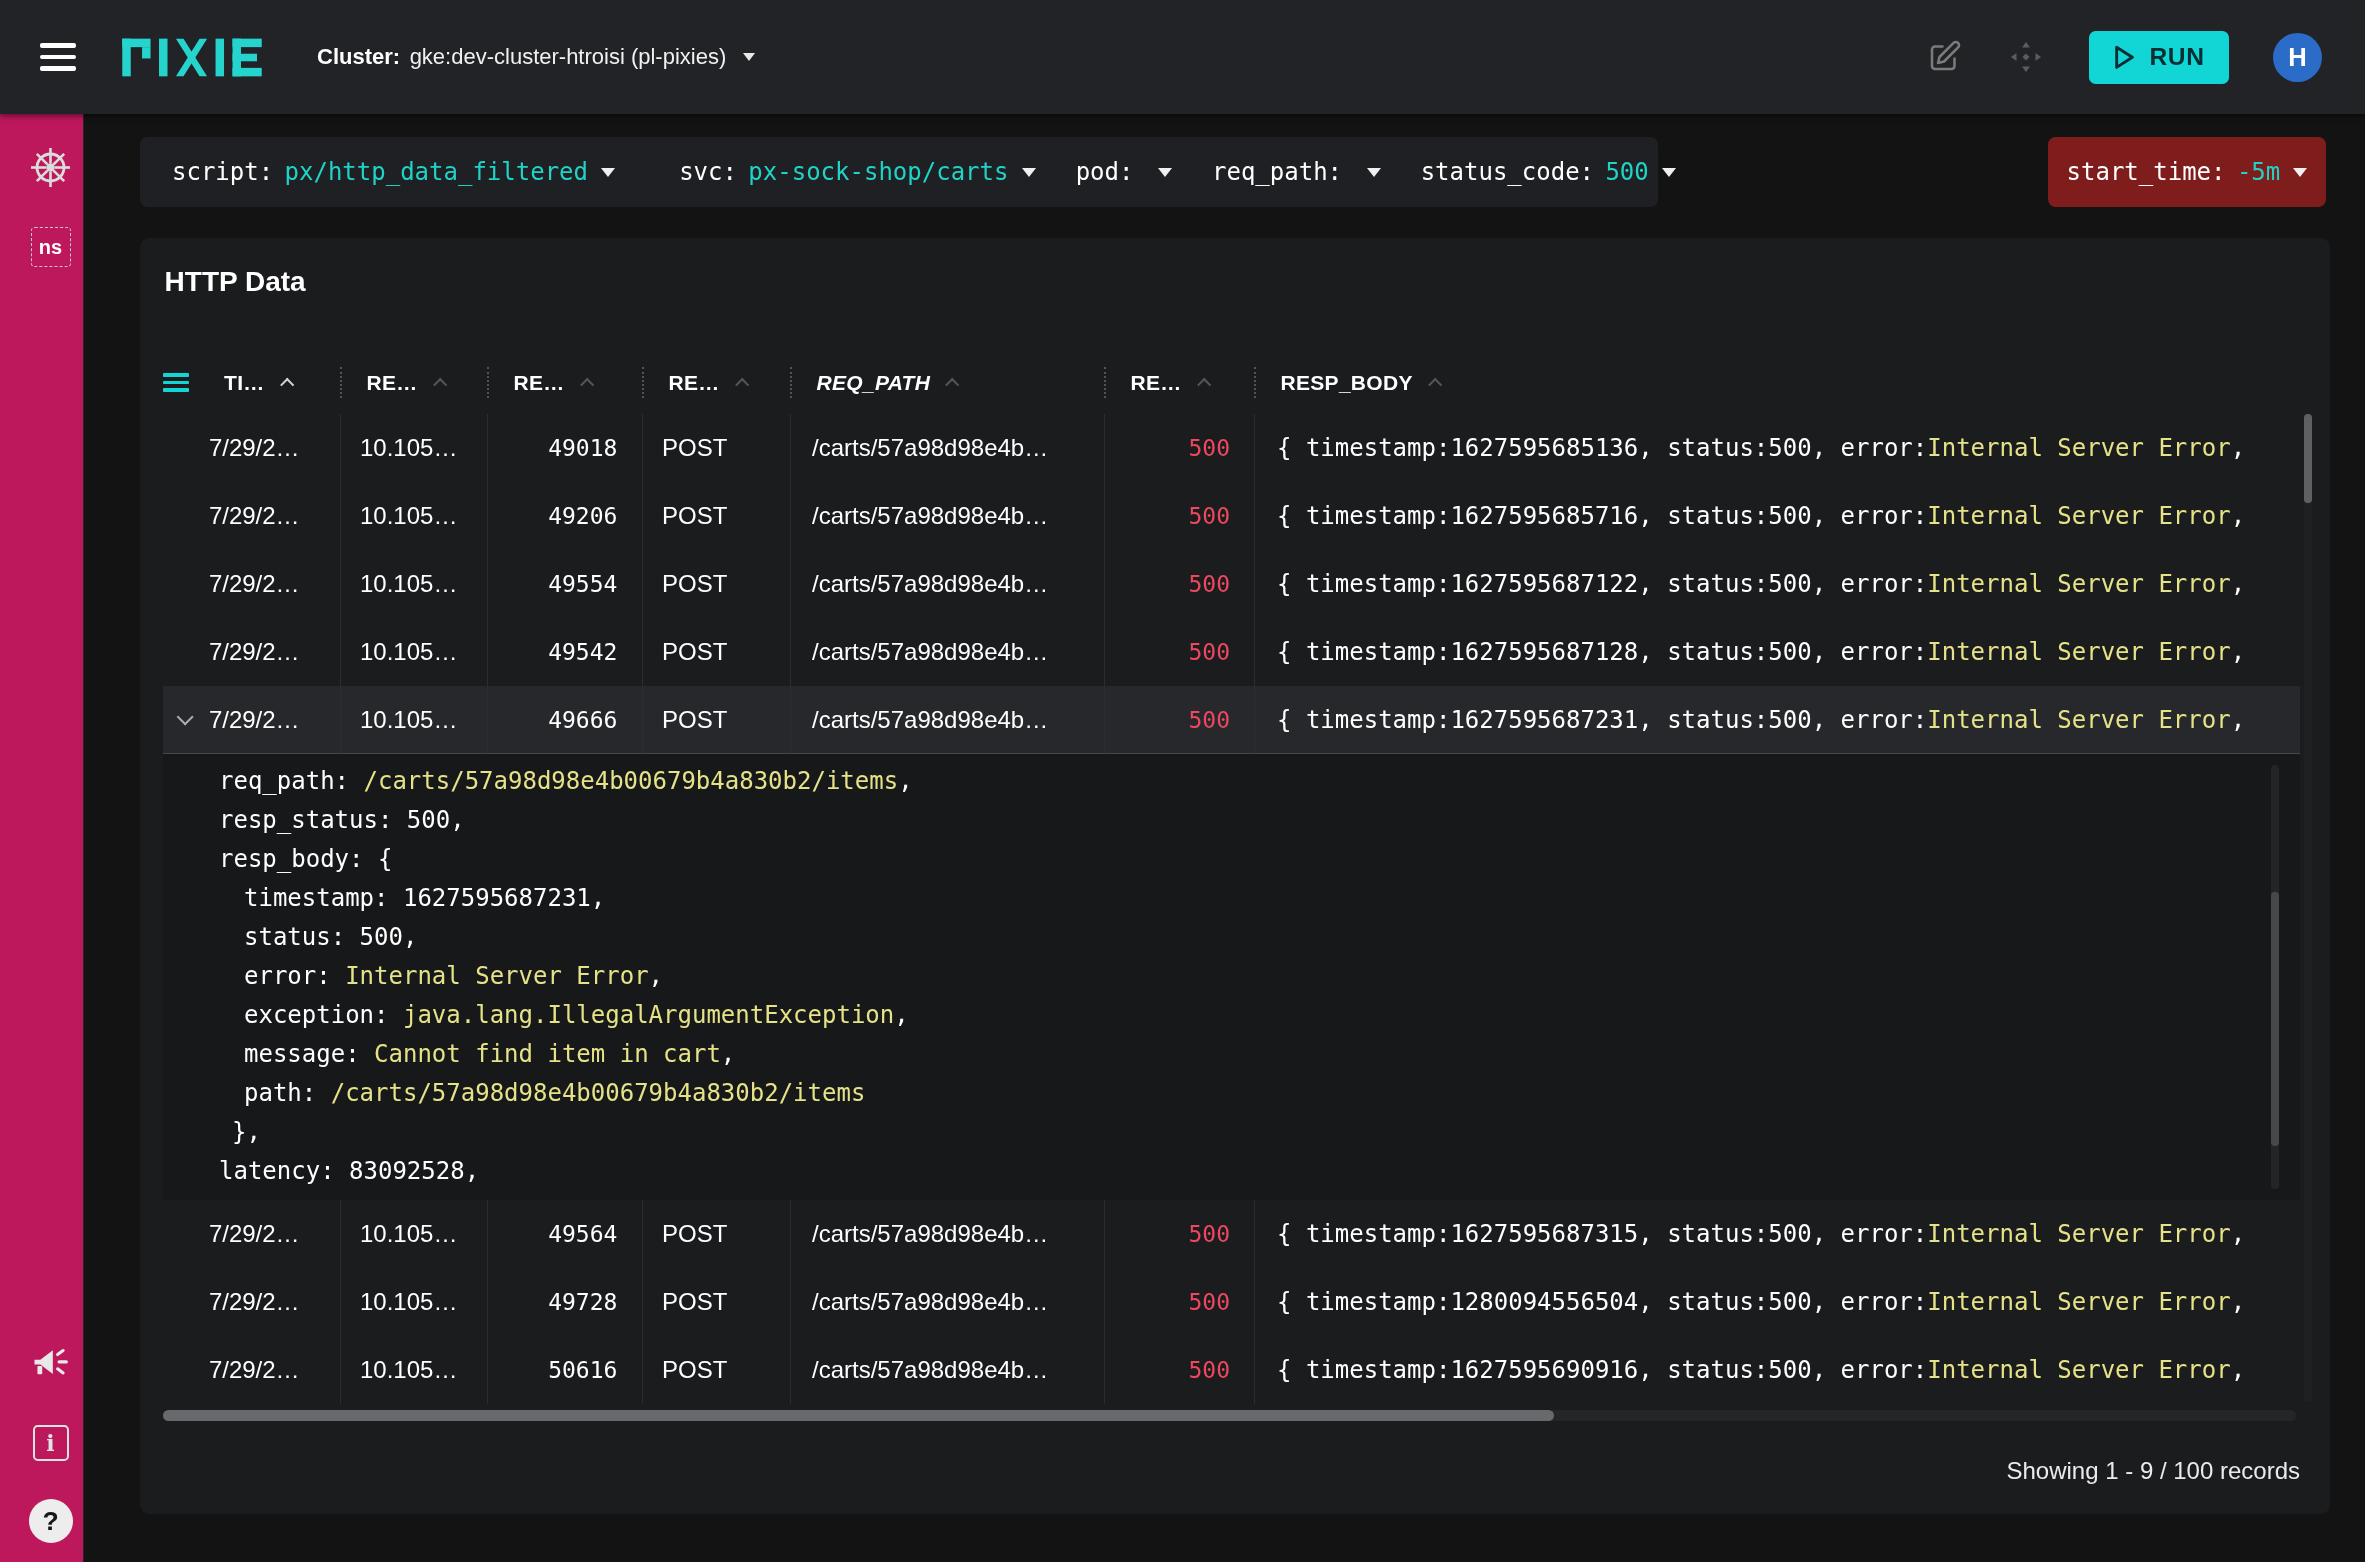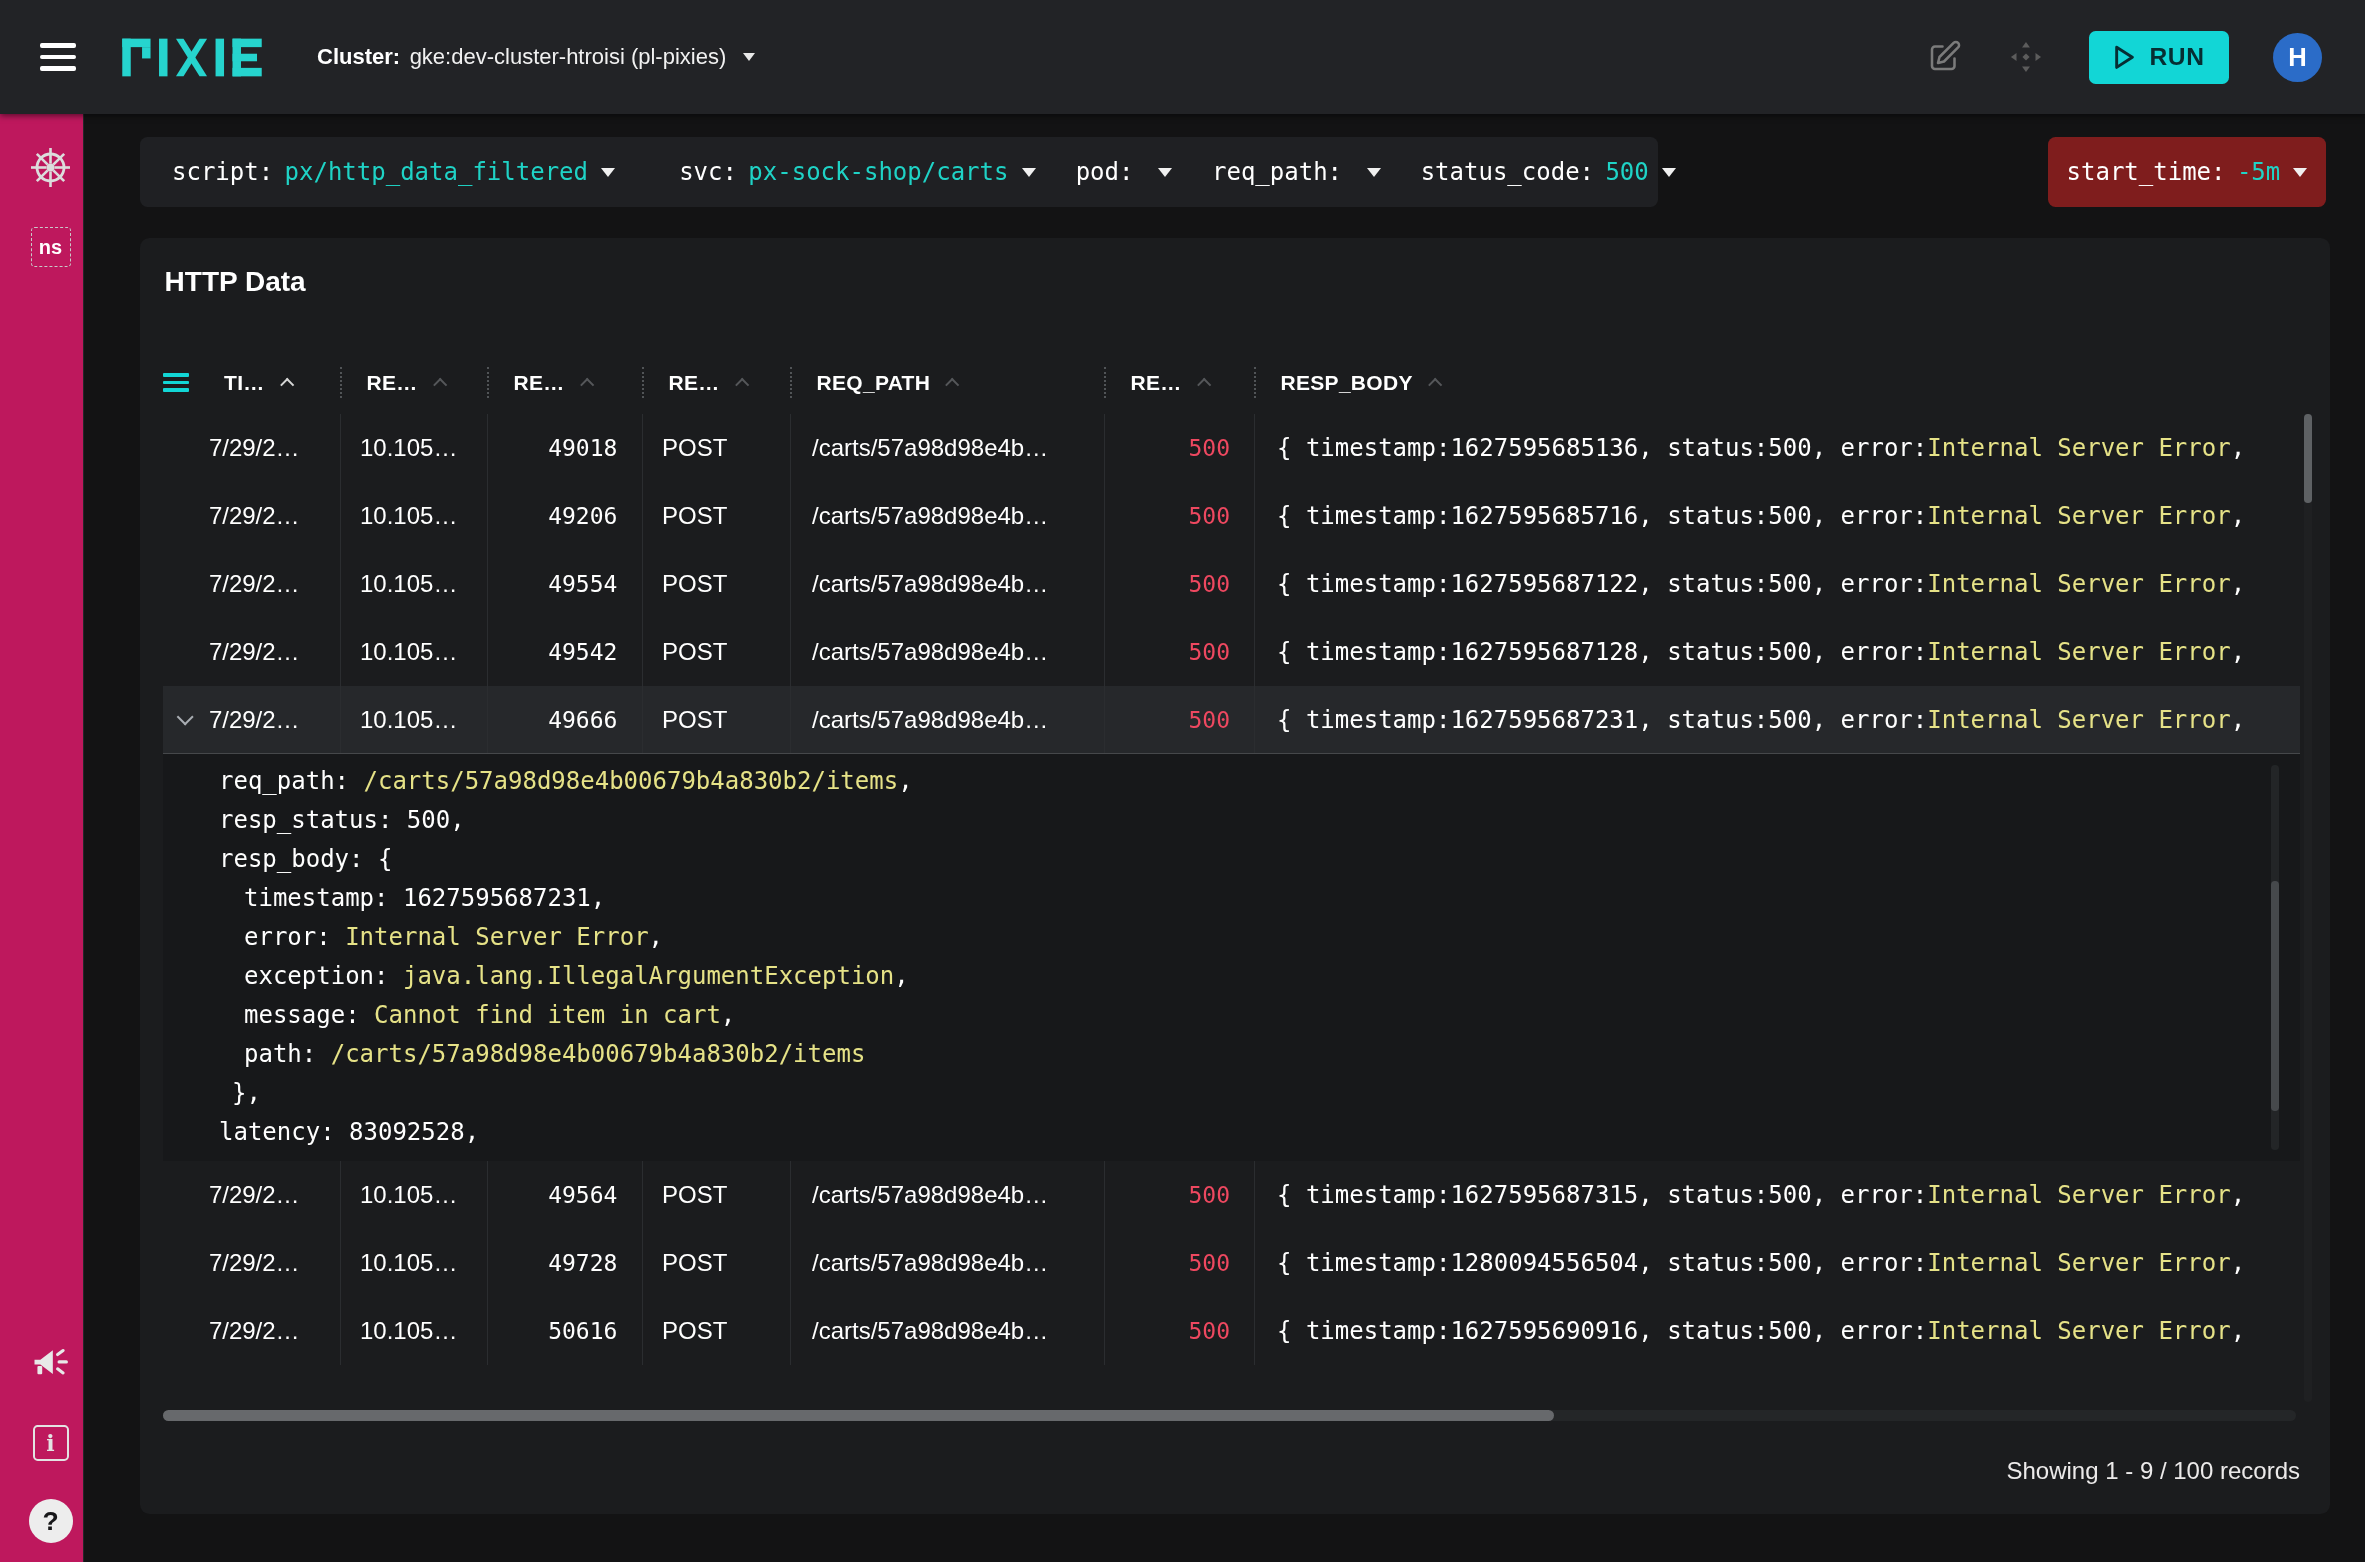--- a/index.html
+++ b/index.html
@@ -289,21 +289,21 @@
     <div class="th" style="width:155px;">
       <span class="sep"></span>
       <span>RE…</span>
       <span class="chev dim"></span>
     </div>
     <div class="th" style="width:148px;">
       <span class="sep"></span>
       <span>RE…</span>
       <span class="chev dim"></span>
     </div>
-    <div class="th" style="width:314px;">
+    <div class="th" style="width:314px;font-style:italic;">
       <span class="sep"></span>
       <span>REQ_PATH</span>
       <span class="chev dim"></span>
     </div>
     <div class="th" style="width:150px;">
       <span class="sep"></span>
       <span>RE…</span>
       <span class="chev dim"></span>
     </div>
     <div class="th" style="flex:1;">
@@ -408,20 +408,21 @@
           <span class="seg-p">, error: </span>
           <span class="seg-s">Internal Server Error</span>
           <span class="seg-p">,</span>
         </div>
   </div>
 <div class="detail">
         <div class="dline" style="padding-left: 56px;"><span class="seg-k">req_path: </span><span class="seg-s">/carts/57a98d98e4b00679b4a830b2/items</span><span class="seg-p">,</span></div>
         <div class="dline" style="padding-left: 56px;"><span class="seg-k">resp_status: </span><span class="seg-n">500</span><span class="seg-p">,</span></div>
         <div class="dline" style="padding-left: 56px;"><span class="seg-k">resp_body: {</span></div>
         <div class="dline" style="padding-left: 81px;"><span class="seg-k">timestamp: </span><span class="seg-n">1627595687231</span><span class="seg-p">,</span></div>
+        <div class="dline" style="padding-left: 81px;"><span class="seg-k">status: </span><span class="seg-n">500</span><span class="seg-p">,</span></div>
         <div class="dline" style="padding-left: 81px;"><span class="seg-k">error: </span><span class="seg-s">Internal Server Error</span><span class="seg-p">,</span></div>
         <div class="dline" style="padding-left: 81px;"><span class="seg-k">exception: </span><span class="seg-s">java.lang.IllegalArgumentException</span><span class="seg-p">,</span></div>
         <div class="dline" style="padding-left: 81px;"><span class="seg-k">message: </span><span class="seg-s">Cannot find item in cart</span><span class="seg-p">,</span></div>
         <div class="dline" style="padding-left: 81px;"><span class="seg-k">path: </span><span class="seg-s">/carts/57a98d98e4b00679b4a830b2/items</span></div>
         <div class="dline" style="padding-left: 69px;"><span class="seg-k">},</span></div>
         <div class="dline" style="padding-left: 56px;"><span class="seg-k">latency: </span><span class="seg-n">83092528</span><span class="seg-p">,</span></div>
         <div class="d-scroll">
           <div class="d-thumb"></div>
         </div>
       </div>

